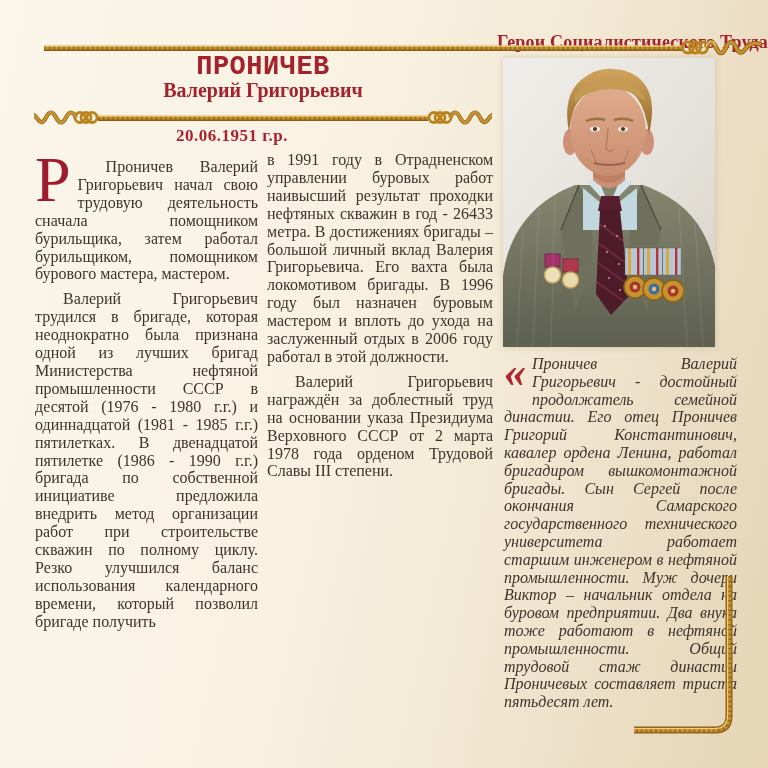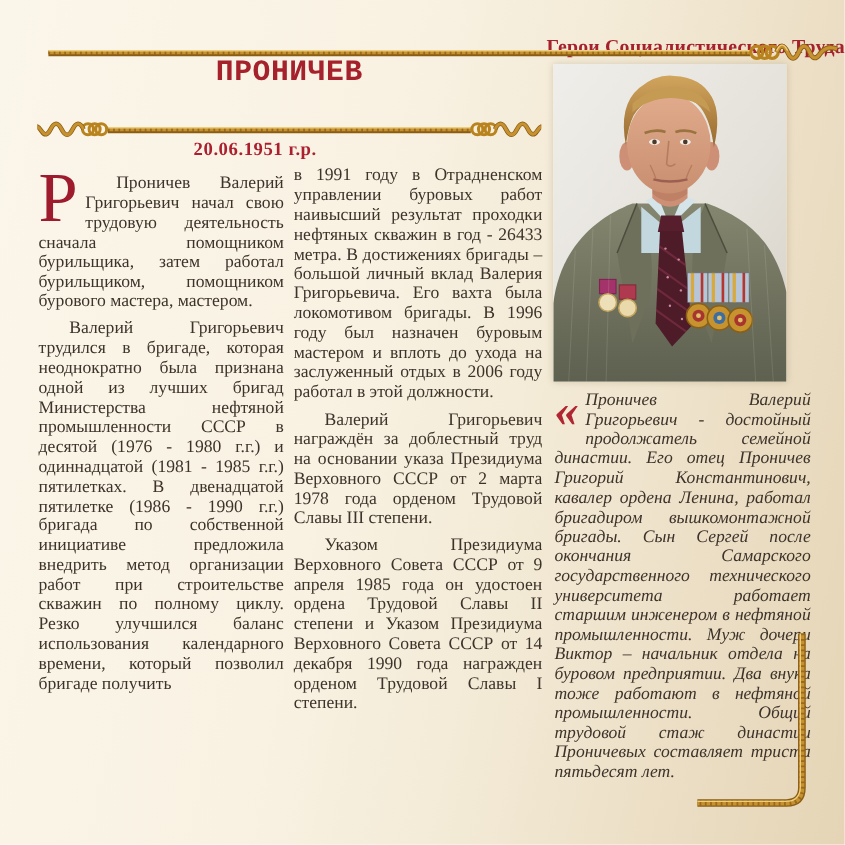--- a/index.html
+++ b/index.html
@@ -70,20 +70,21 @@
         <circle cx="653" cy="11.5" r="5.5"></circle>
         <circle cx="660" cy="11.5" r="5.5"></circle>
     </g>
     <path d="M 664,11.5 q 5,-11 10,0 q 5,11 10,0 q 5,-11 10,0 q 4,9 9,2 q 6,-9 16,-5" fill="none" stroke="#8a5c14" stroke-width="4.6"></path>
     <path d="M 664,11.5 q 5,-11 10,0 q 5,11 10,0 q 5,-11 10,0 q 4,9 9,2 q 6,-9 16,-5" fill="none" stroke="#c6922f" stroke-width="3"></path>
     <path d="M 664,10 q 5,-10 10,0" fill="none" stroke="#eecd7c" stroke-width="1.2"></path>
   </svg>
 
   <div class="name-block">
     <div class="name-surname">ПРОНИЧЕВ</div>
+    <div class="name-patronymic">Валерий Григорьевич</div>
   </div>
 
   <svg class="rope-mid" viewBox="0 0 458 26">
     <line x1="64" y1="14.6" x2="394" y2="14.6" stroke="#8a5c14" stroke-width="5"></line>
     <line x1="64" y1="13.6" x2="394" y2="13.6" stroke="#c6922f" stroke-width="3.6"></line>
     <line x1="64" y1="13.6" x2="394" y2="13.6" stroke="rgba(110,65,10,0.5)" stroke-width="3.6" stroke-dasharray="1.6 3.2"></line>
     <line x1="64" y1="12.2" x2="394" y2="12.2" stroke="#eecd7c" stroke-width="1.3"></line>
     <g fill="none" stroke="#b9841e" stroke-width="2.8">
       <circle cx="58" cy="13.5" r="5"></circle>
         <circle cx="52" cy="13.5" r="5"></circle>
@@ -214,21 +215,20 @@
 
   <div class="col col1">
     <p class="first-para"><span class="dropcap">Р</span></p>
     <p>Проничев Валерий Григорьевич начал свою трудовую деятельность сначала помощником бурильщика, затем работал бурильщиком, помощником бурового мастера, мастером.</p>
     <p>Валерий Григорьевич трудился в бригаде, которая неоднократно была признана одной из лучших бригад Министерства нефтяной промышленности СССР в десятой (1976 - 1980 г.г.) и одиннадцатой (1981 - 1985 г.г.) пятилетках. В двенадцатой пятилетке (1986 - 1990 г.г.) бригада по собственной инициативе предложила внедрить метод организации работ при строительстве скважин по полному циклу. Резко улучшился баланс использования календарного времени, который позволил бригаде получить</p>
   </div>
 
   <div class="col col2">
     <p class="first-para">в 1991 году в Отрадненском управлении буровых работ наивысший результат проходки нефтяных скважин в год - 26433 метра. В достижениях бригады – большой личный вклад Валерия Григорьевича. Его вахта была локомотивом бригады. В 1996 году был назначен буровым мастером и вплоть до ухода на заслуженный отдых в 2006 году работал в этой должности.</p>
     <p>Валерий Григорьевич награждён за доблестный труд на основании указа Президиума Верховного СССР от 2 марта 1978 года орденом Трудовой Славы III степени.</p>
-    <p>Указом Президиума Верховного Совета СССР от 9 апреля 1985 года он удостоен ордена Трудовой Славы II степени и Указом Президиума Верховного Совета СССР от 14 декабря 1990 года награжден орденом Трудовой Славы I степени.</p>
   </div>
 
   <div class="col col3">
     <p class="first-para"><span class="quote-mark">«</span><span>Проничев Валерий Григорьевич - достойный продолжатель семейной династии. Его отец Проничев Григорий Константинович, кавалер ордена Ленина, работал бригадиром вышкомонтажной бригады. Сын Сергей после окончания Самарского государственного технического университета работает старшим инженером в нефтяной промышленности. Муж дочери Виктор – начальник отдела на буровом предприятии. Два внука тоже работают в нефтяной промышленности. Общий трудовой стаж династии Проничевых составляет триста пятьдесят лет.</span></p>
   </div>
 
   <svg class="corner-ornament" viewBox="0 0 106 170">
     <path d="M 99,6 L 99,146 Q 99,160 85,160 L 4,160" fill="none" stroke="#8a5c14" stroke-width="7"></path>
     <path d="M 99,6 L 99,146 Q 99,160 85,160 L 4,160" fill="none" stroke="#c6922f" stroke-width="4.6"></path>
     <path d="M 99,6 L 99,146 Q 99,160 85,160 L 4,160" fill="none" stroke="rgba(110,65,10,0.5)" stroke-width="4.6" stroke-dasharray="1.6 3.2"></path>

